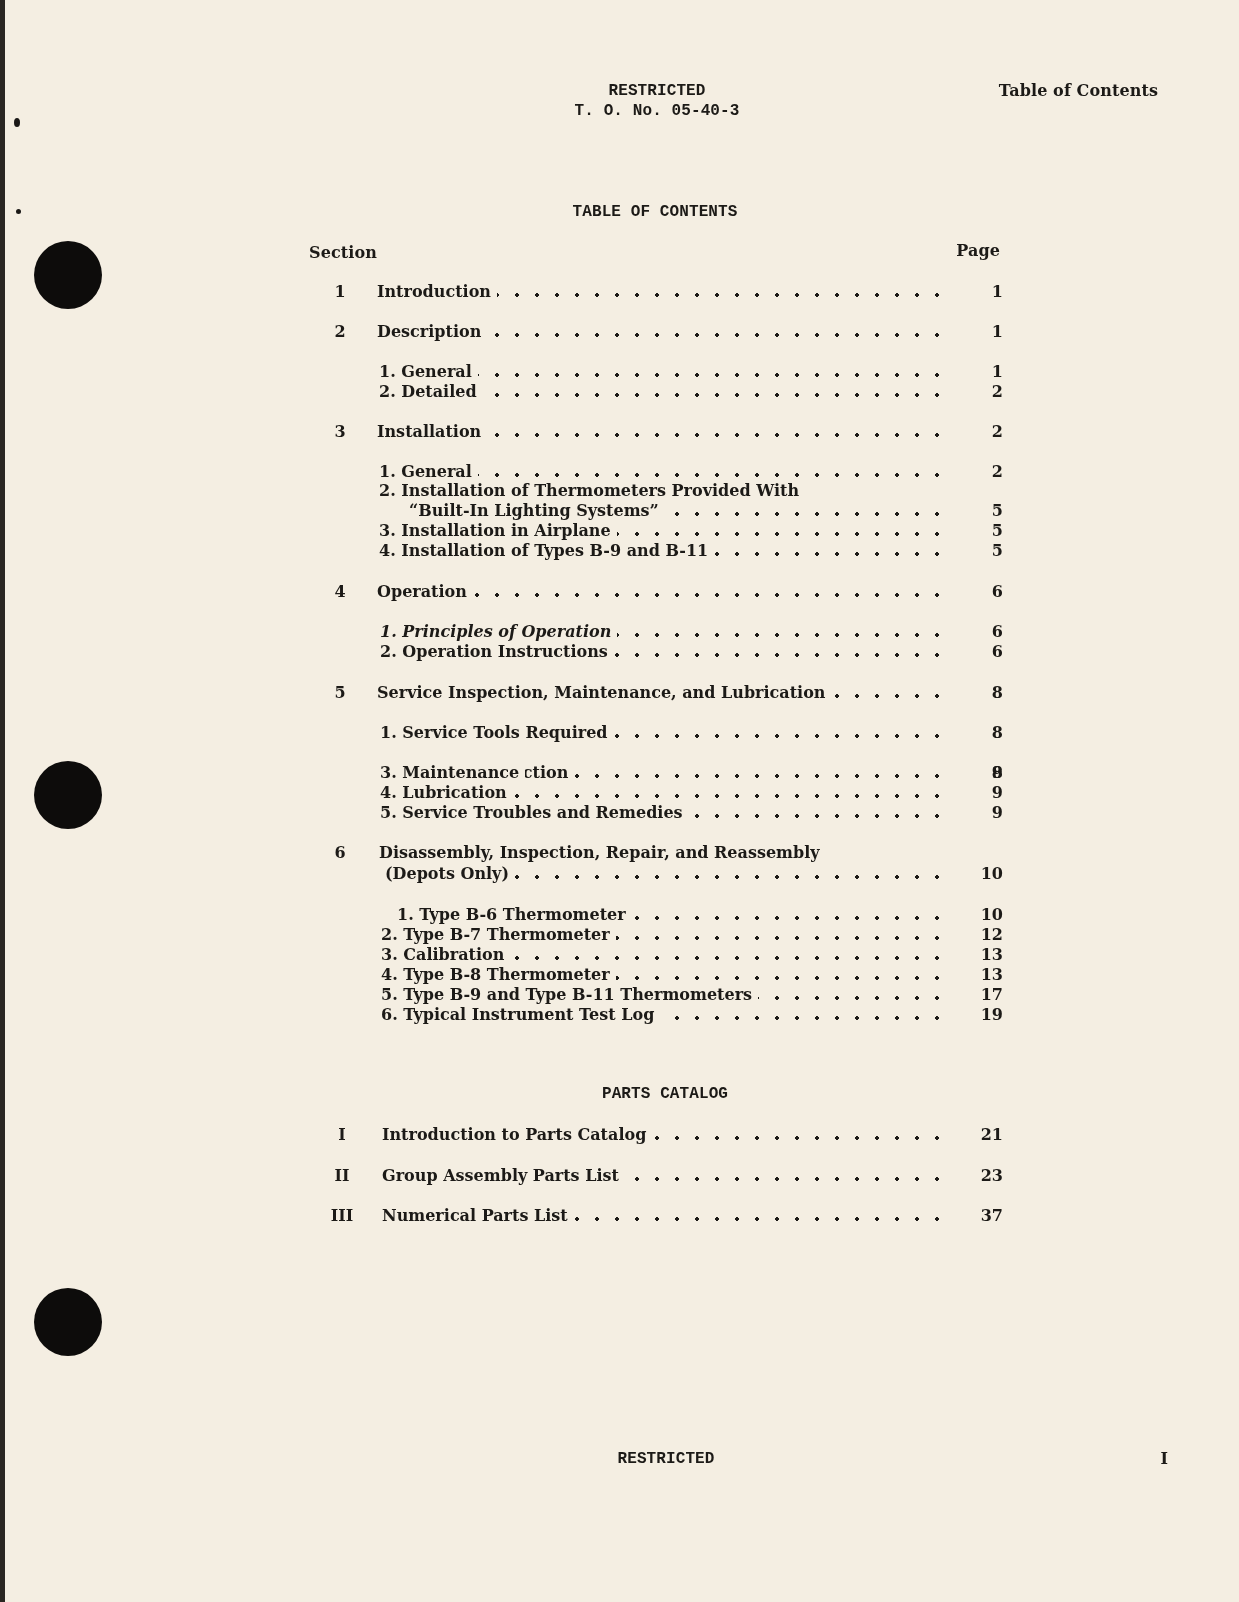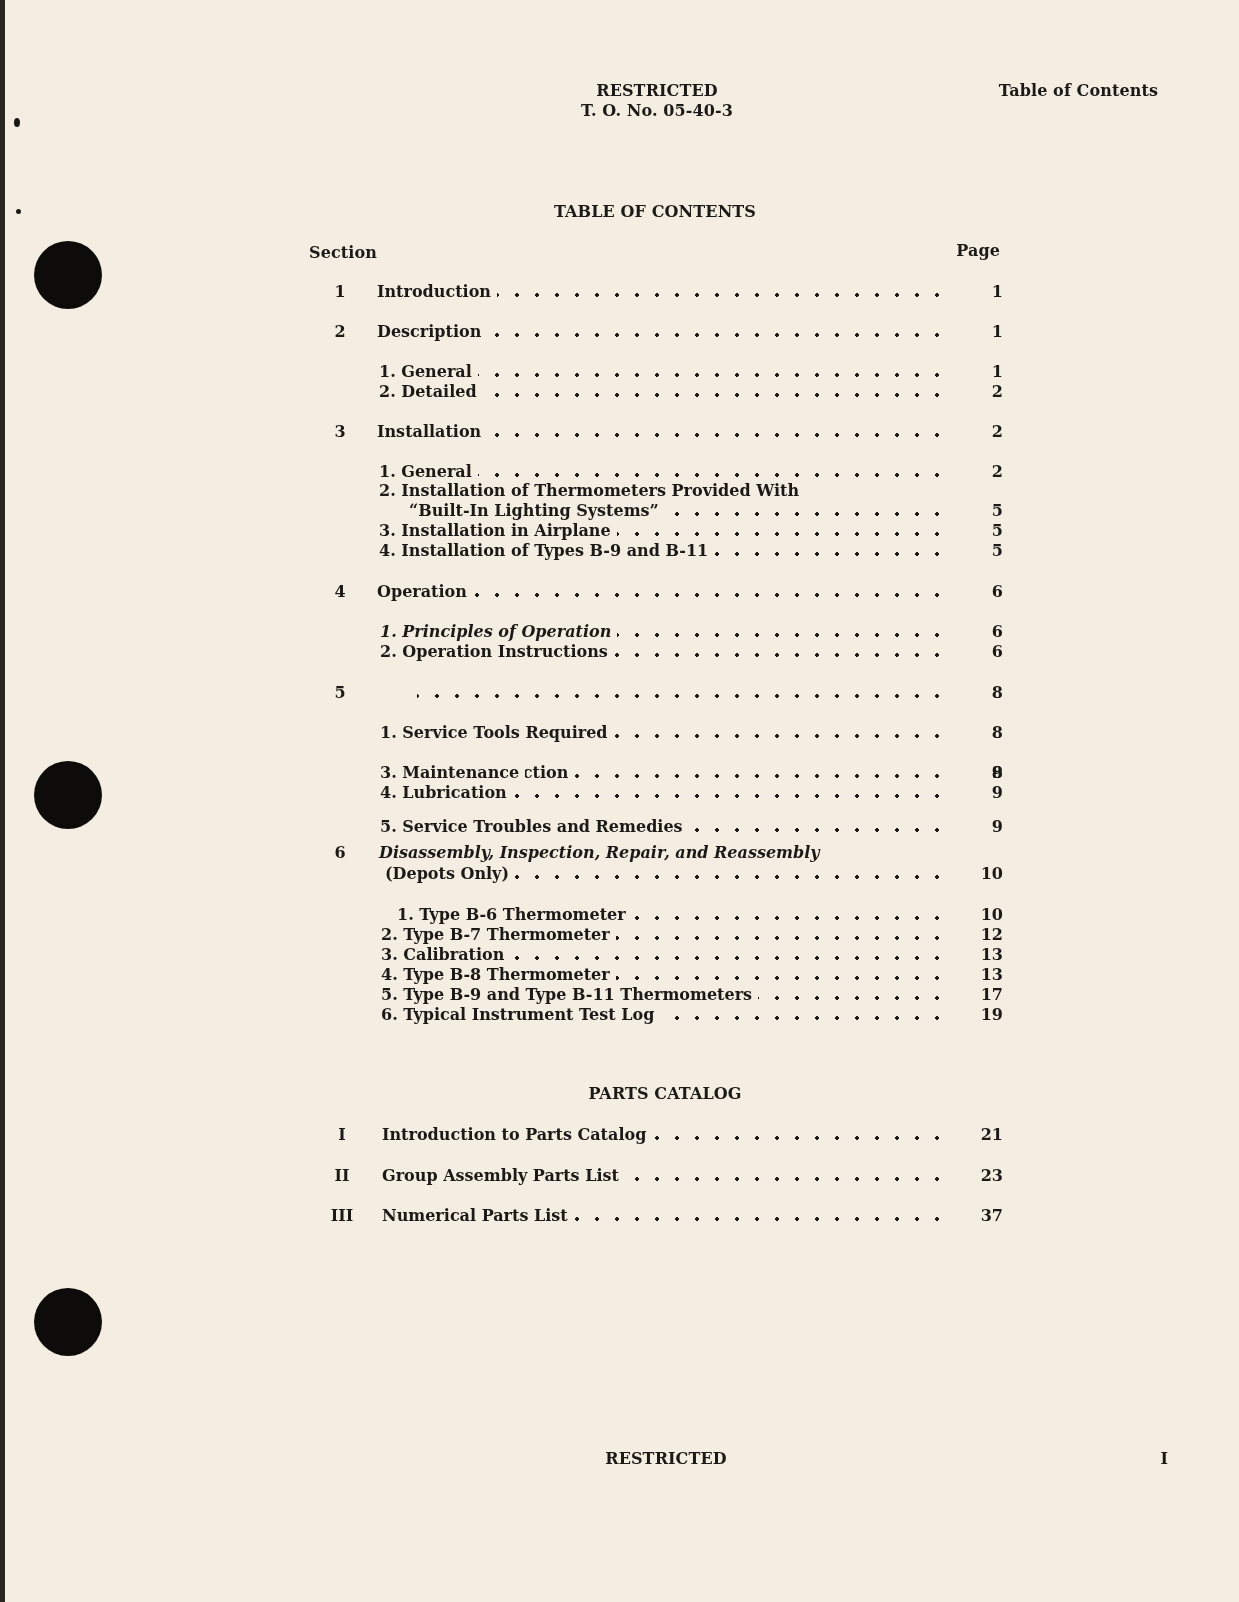--- a/index.html
+++ b/index.html
@@ -6,21 +6,21 @@
   body {
     width:1239px; height:1602px; position:relative; overflow:hidden;
     background:#f4eee2;
     font-family:"DejaVu Serif", "Liberation Serif", serif;
     color:#1c1a17;
   }
   .page-edge { position:absolute; left:0; top:0; width:5px; height:1602px; background:#2a2622; }
   .hole { position:absolute; width:68px; height:68px; border-radius:50%; background:#0d0c0b; }
   .speck { position:absolute; background:#1a1816; border-radius:50%; }
   .txt { position:absolute; white-space:nowrap; font-size:16px; line-height:20px; font-weight:bold; letter-spacing:0.1px; }
-  .center { transform:translateX(-50%); }
+  .center { transform:translateX(-50%);font-family:Liberation Mono, monospace; }
   .right { transform:translateX(-100%); }
   .row { position:absolute; left:0; width:1239px; height:20px; }
   .row .num { position:absolute; font-size:16px; line-height:20px; font-weight:bold; transform:translateX(-50%); }
   .row .label { position:absolute; font-size:16px; line-height:20px; font-weight:bold; white-space:nowrap; background:#f4eee2; padding-right:6px; z-index:2; }
   .row .dots { position:absolute; height:20px; right:288px; z-index:1; overflow:hidden;
     background-image: radial-gradient(circle, #1c1a17 1.6px, transparent 1.9px);
     background-size:20px 20px; background-position:right 4px top 3px; }
   .row .page { position:absolute; right:236px; font-size:16px; line-height:20px; font-weight:bold; text-align:right; }
 </style>
 </head>
@@ -104,20 +104,21 @@
       <span class="dots" style="left: 420px;"></span>
       <span class="page">6</span>
     </div>
     <div class="row" style="top: 642px;">
       <span class="label" style="left: 380px;">2.  Operation Instructions</span>
       <span class="dots" style="left: 420px;"></span>
       <span class="page">6</span>
     </div>
     <div class="row" style="top: 683px;">
       <span class="num" style="left: 340px;">5</span>
+      <span class="label" style="left: 377px;">Service Inspection, Maintenance, and Lubrication</span>
       <span class="dots" style="left: 417px;"></span>
       <span class="page">8</span>
     </div>
     <div class="row" style="top: 723px;">
       <span class="label" style="left: 380px;">1.  Service Tools Required</span>
       <span class="dots" style="left: 420px;"></span>
       <span class="page">8</span>
     </div>
     <div class="row" style="top: 763px;">
       <span class="label" style="left: 380px;">2.  Service Inspection</span>
@@ -127,28 +128,28 @@
     <div class="row" style="top: 763px;">
       <span class="label" style="left: 380px;">3.  Maintenance</span>
       <span class="dots" style="left: 420px;"></span>
       <span class="page">9</span>
     </div>
     <div class="row" style="top: 783px;">
       <span class="label" style="left: 380px;">4.  Lubrication</span>
       <span class="dots" style="left: 420px;"></span>
       <span class="page">9</span>
     </div>
-    <div class="row" style="top: 803px; margin-top: 14px;">
+    <div class="row" style="top: 803px;">
       <span class="label" style="left: 380px;">5.  Service Troubles and Remedies</span>
       <span class="dots" style="left: 420px;"></span>
       <span class="page">9</span>
     </div>
     <div class="row" style="top: 843px;">
       <span class="num" style="left: 340px;">6</span>
-      <span class="label" style="left: 379px; font-style: italic;">Disassembly, Inspection, Repair, and Reassembly</span>
+      <span class="label" style="left: 379px;">Disassembly, Inspection, Repair, and Reassembly</span>
     </div>
     <div class="row" style="top: 864px;">
       <span class="label" style="left: 385px;">(Depots Only)</span>
       <span class="dots" style="left: 425px;"></span>
       <span class="page">10</span>
     </div>
     <div class="row" style="top: 905px;">
       <span class="label" style="left: 381px; margin-left: 16px;">1.  Type B-6 Thermometer</span>
       <span class="dots" style="left: 421px;"></span>
       <span class="page">10</span>

